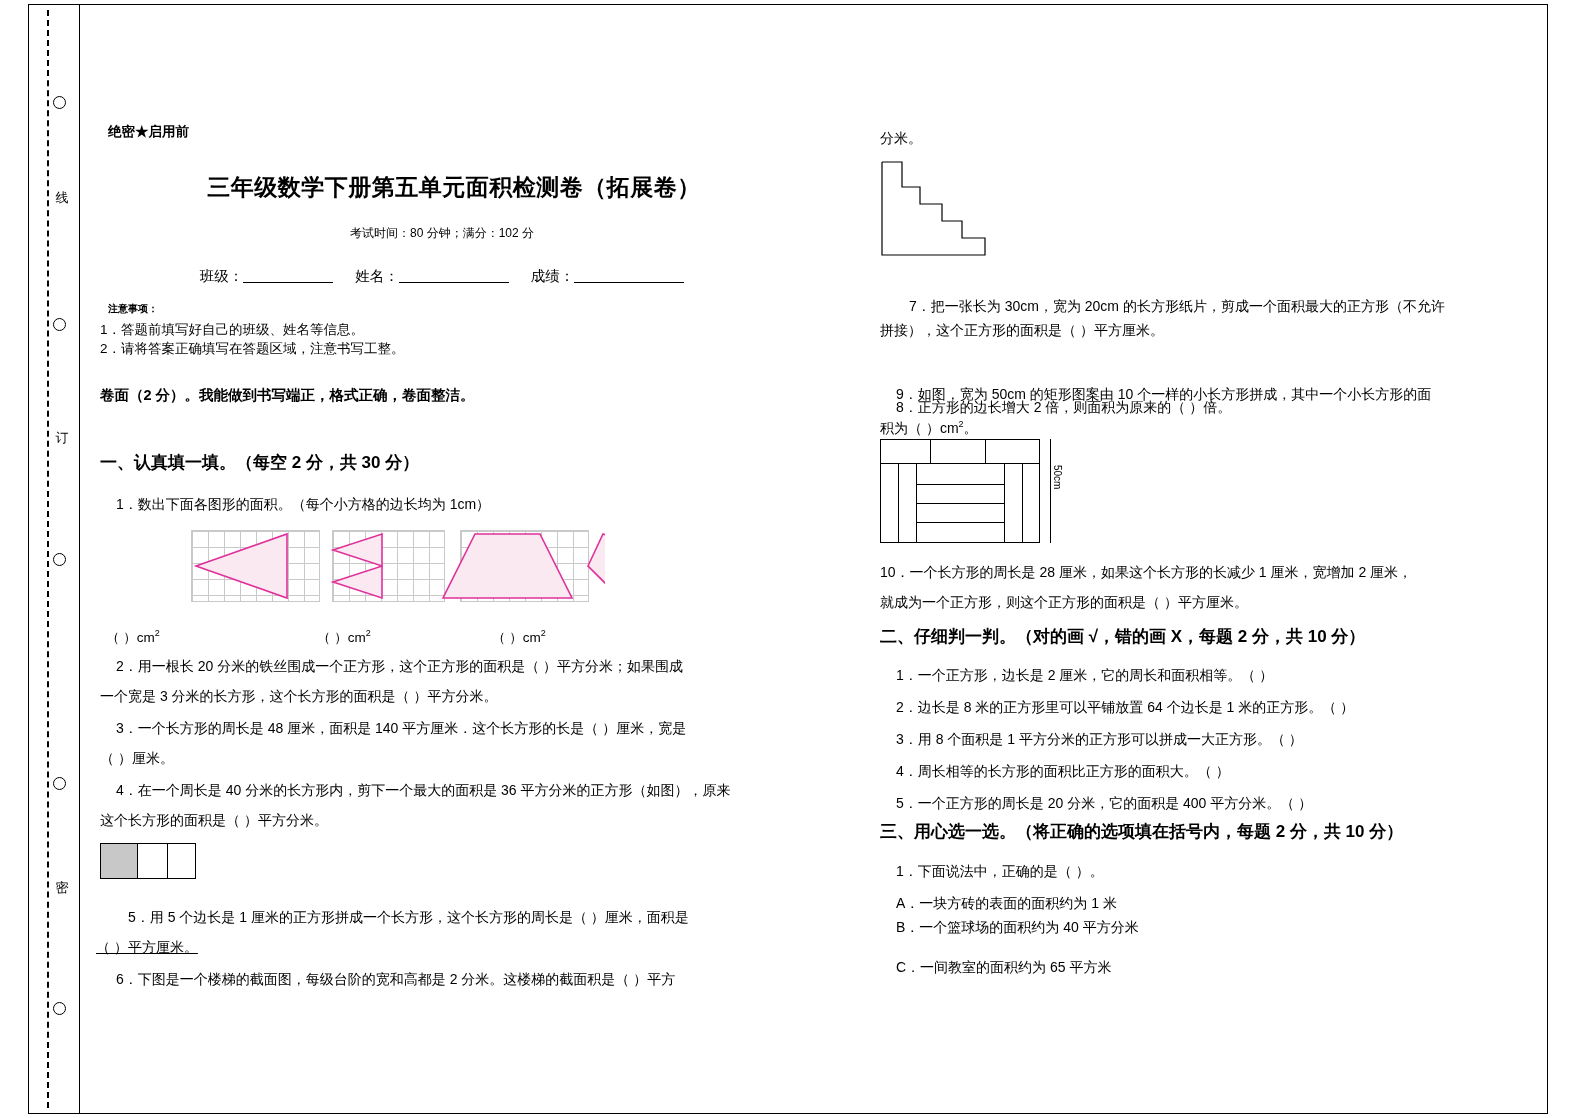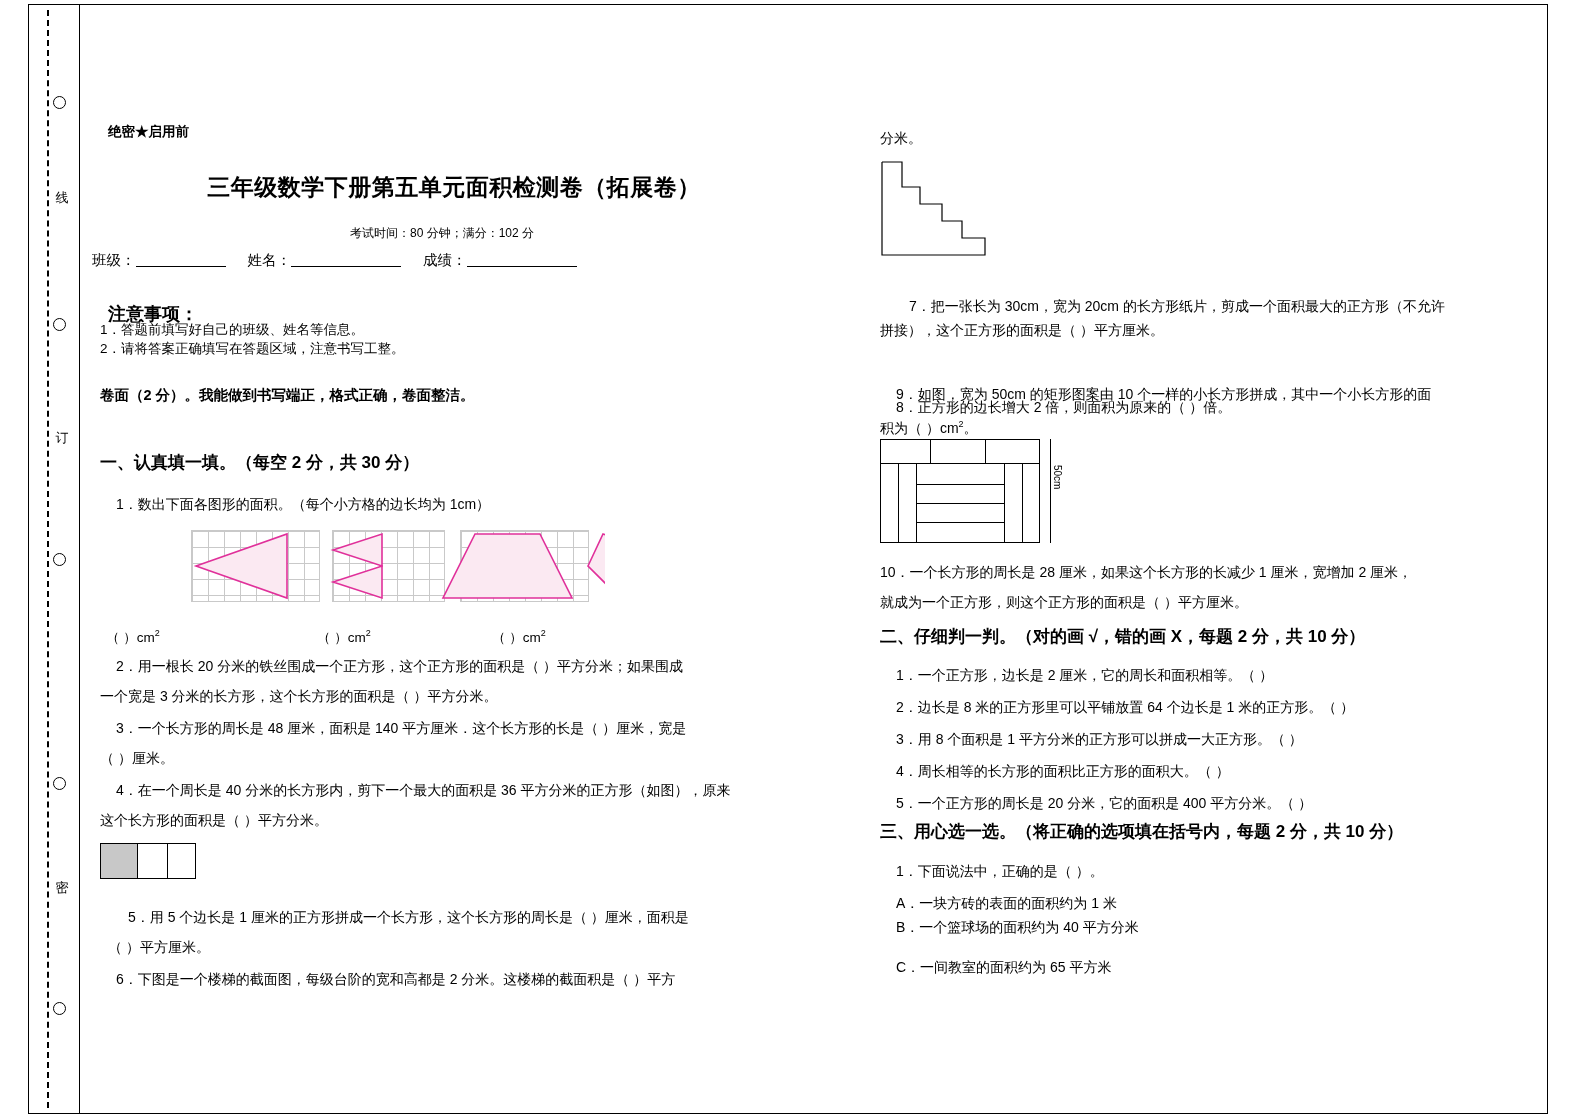--- a/index.html
+++ b/index.html
@@ -87,37 +87,38 @@
   }
   .subtitle{
     position:absolute;
     left:0;top:220px;width:700px;
     text-align:center;
     font-size:12px;
     font-family:"Liberation Sans", sans-serif;
   }
   .fillrow{
     position:absolute;
-    left:0;top:246px;width:700px;
+    left:0;top:262px;width:700px;
+    text-align:center;
     font-size:14.5px;
     font-family:"Liberation Sans", sans-serif;
   }
   .fillrow .u{
     display:inline-block;
     border-bottom:1px solid #000;
     width:90px;
     height:15px;
     vertical-align:-2px;
   }
   .fillrow .u2{width:110px;}
   .gap{display:inline-block;width:22px;}
 
   .notes-title{
     position:absolute;left:16px;top:297px;
-    font-size:18px;font-weight:bold;
+    font-size:10px;font-weight:bold;
     font-family:"Liberation Sans", sans-serif;
   }
   .note1{position:absolute;left:8px;top:316px;font-size:13.5px;font-family:"Liberation Sans", sans-serif;}
   .note2{position:absolute;left:8px;top:335px;font-size:13.5px;font-family:"Liberation Sans", sans-serif;}
 
   .juanmian{
     position:absolute;left:8px;top:381px;
     font-size:14.5px;font-weight:bold;
     font-family:"Liberation Sans", sans-serif;
   }
@@ -239,21 +240,21 @@
       <div class="abs q" style="left:24px;top:770px;">4．在一个周长是 40 分米的长方形内，剪下一个最大的面积是 36 平方分米的正方形（如图），原来</div>
       <div class="abs q" style="left:8px;top:800px;">这个长方形的面积是（              ）平方分米。</div>
 
       <div class="abs" style="left:8px;top:838px;width:96px;height:36px;">
         <div class="sq-fig" style="left:0;top:0;width:96px;height:36px;"></div>
         <div class="sq-shade" style="left:1px;top:1px;width:36px;height:34px;"></div>
         <div class="abs" style="left:67px;top:1px;width:0;height:34px;border-left:1px solid #000;"></div>
       </div>
 
       <div class="abs q" style="left:36px;top:897px;">5．用 5 个边长是 1 厘米的正方形拼成一个长方形，这个长方形的周长是（            ）厘米，面积是</div>
-      <div class="abs q" style="left:16px;top:927px;">（             ）平方厘米。</div>
+      <div class="abs q" style="left:4px;top:927px;text-decoration:underline;">（             ）平方厘米。</div>
 
       <div class="abs q" style="left:24px;top:959px;">6．下图是一个楼梯的截面图，每级台阶的宽和高都是 2 分米。这楼梯的截面积是（           ）平方</div>
     </div>
 
     <div class="col col-right">
 
       <div class="abs q" style="left:8px;top:118px;">分米。</div>
 
       <svg class="abs" style="left:8px;top:155px;" width="130" height="100">
         <polyline points="2,2 2,95 105,95 105,78 82,78 82,61 62,61 62,44 40,44 40,27 22,27 22,2 2,2" fill="none" stroke="#000" stroke-width="1.2"></polyline>

